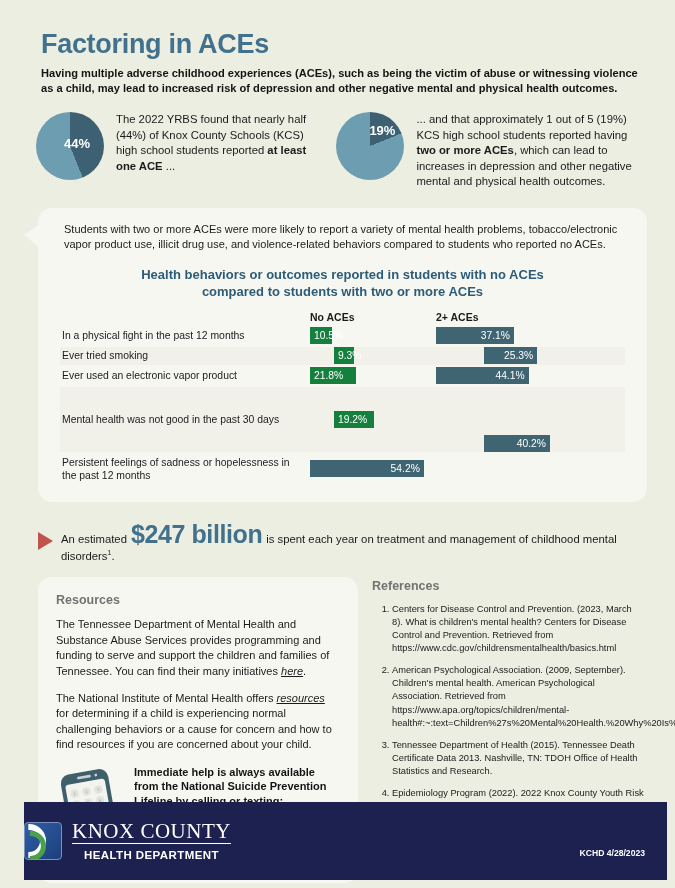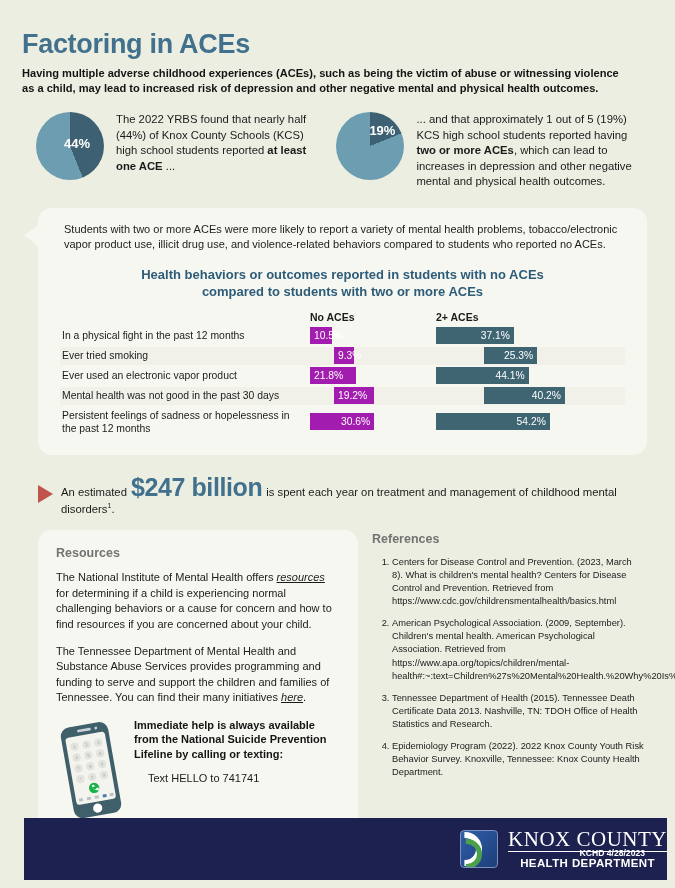--- a/index.html
+++ b/index.html
@@ -15,21 +15,21 @@
   }
 
   .page {
     position: relative;
     width: 675px;
     height: 888px;
     background: #eceee1;
   }
 
   
-  .header { padding: 30px 34px 0 22px; }
+  .header { padding: 30px 34px 0 41px; }
 
   .title {
     font-size: 27px;
     font-weight: bold;
     color: #41718c;
     letter-spacing: -0.3px;
     line-height: 1.05;
   }
 
   .subtitle {
@@ -152,21 +152,21 @@
     height: 17px;
     display: flex;
     align-items: center;
     justify-content: flex-end;
     color: #fff;
     font-size: 10.3px;
     font-weight: normal;
     padding-right: 4px;
     white-space: nowrap;
   }
-  .bar.light { background: #a21caf; }
+  .bar.light { background: #15803d; }
   .bar.dark  { background: #3f6573; }
   .bar.lbl-left { justify-content: flex-start; padding-left: 4px; padding-right: 0; }
 
   
   .callout {
     display: flex;
     align-items: baseline;
     margin: 18px 0 0 18px;
     padding: 0 20px;
   }
@@ -243,25 +243,25 @@
     line-height: 1.4;
     margin-bottom: 9px;
     color: #1b1b1b;
   }
 
   
   .footer {
     position: absolute;
     left: 24px; right: 8px;
     bottom: 8px;
-    height: 62px;
+    height: 78px;
     background: #1d2150;
     display: flex;
     align-items: center;
-    justify-content: flex-end;
+    justify-content: flex-start;
   }
   .footer-inner { display: flex; align-items: center; position: relative; }
   .logo-sq {
     width: 38px; height: 38px;
     border-radius: 4px;
     background: linear-gradient(135deg, #2f5ea8 0%, #1d3f7a 100%);
     position: relative;
     overflow: hidden;
     border: 1px solid #7d8fbe;
     margin-right: 10px;
@@ -392,28 +392,25 @@
               <div class="bar-zone">
                 <div class="bar dark" style="width: 92.61px;">44.1%</div>
               </div>
             </div>
             <div class="bar-row alt">
               <div class="bar-label">Mental health was not good in the past 30 days</div>
               <div class="bar-zone">
                 <div class="bar light lbl-left" style="width: 40.32px;">19.2%</div>
               </div>
               <div class="bar-zone">
-                <div class="bar dark" style="width: 81px;">40.2%</div>
+                <div class="bar dark" style="width: 66px; margin-top: 48px;">40.2%</div>
               </div>
             </div>
             <div class="bar-row">
               <div class="bar-label">Persistent feelings of sadness or hopelessness in the past 12 months</div>
-              <div class="bar-zone">
-                <div class="bar light" style="width: 64.26px;">30.6%</div>
-              </div>
               <div class="bar-zone">
                 <div class="bar dark" style="width: 113.82px;">54.2%</div>
               </div>
             </div>
           </div>
       </div>
     </div>
   </div>
 
   <div class="callout">
@@ -422,25 +419,25 @@
       <span>An estimated</span><span class="big-money">$247 billion</span><span>is spent each year on treatment and management of childhood mental disorders</span><span class="sup">1</span><span>.</span>
     </div>
   </div>
 
   <div class="bottom">
 
     <div class="res-card">
       <div class="sec-head">Resources</div>
 
       <div class="res-p">
+        <span>The Tennessee Department of Mental Health and Substance Abuse Services provides programming and funding to serve and support the children and families of Tennessee. You can find their many initiatives </span><i>here</i><span>.</span>
+      </div>
+
+      <div class="res-p">
         <span>The National Institute of Mental Health offers </span><i>resources</i><span> for determining if a child is experiencing normal challenging behaviors or a cause for concern and how to find resources if you are concerned about your child.</span>
-      </div>
-
-      <div class="res-p">
-        <span>The Tennessee Department of Mental Health and Substance Abuse Services provides programming and funding to serve and support the children and families of Tennessee. You can find their many initiatives </span><i>here</i><span>.</span>
       </div>
 
       <div class="phone-block">
         <div class="phone">
           <svg width="72" height="104" viewBox="0 0 72 104">
             <g transform="rotate(-10 36 52)">
               <rect x="11" y="6" width="48" height="92" rx="9" fill="#3f5f6b"></rect>
               <rect x="15" y="16" width="40" height="68" rx="3" fill="#f4f4ef"></rect>
               <rect x="28" y="10" width="14" height="2.6" rx="1.3" fill="#c9d3d6"></rect>
               <circle cx="47" cy="11.3" r="1.4" fill="#c9d3d6"></circle>

